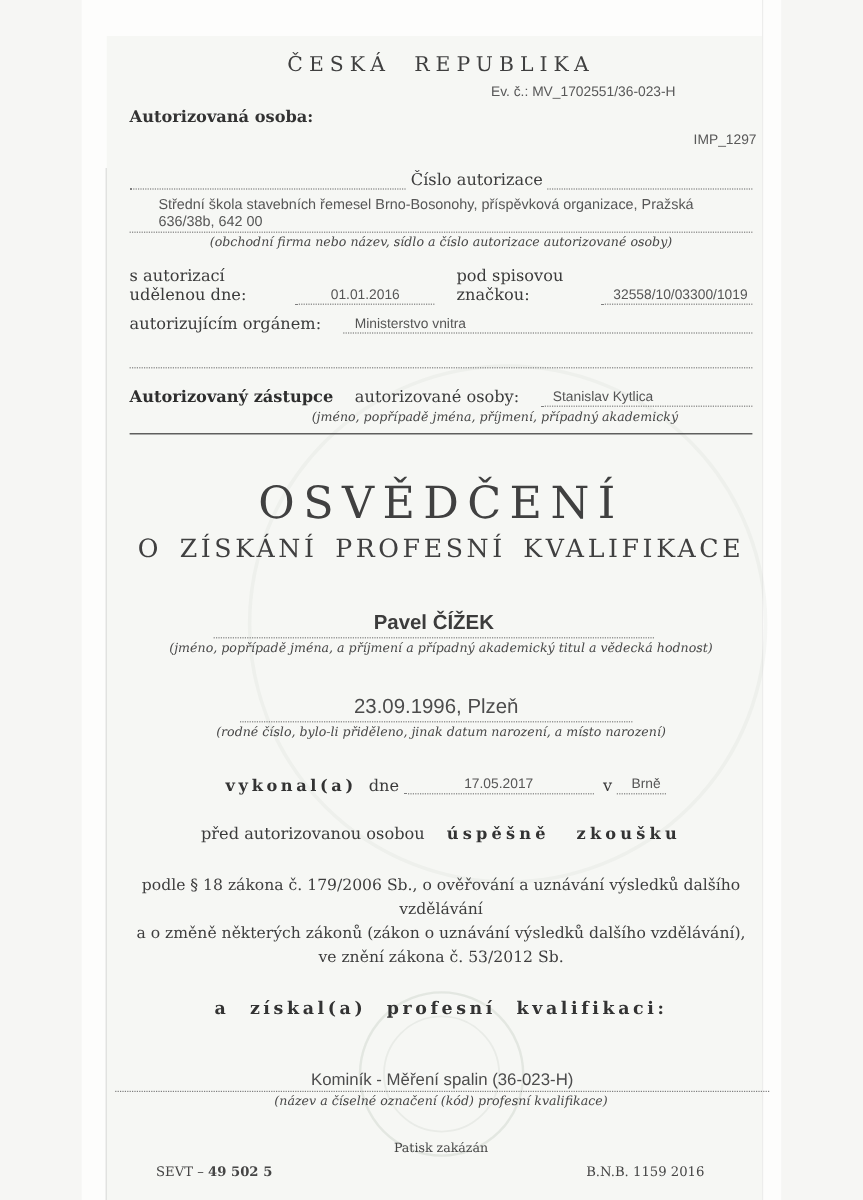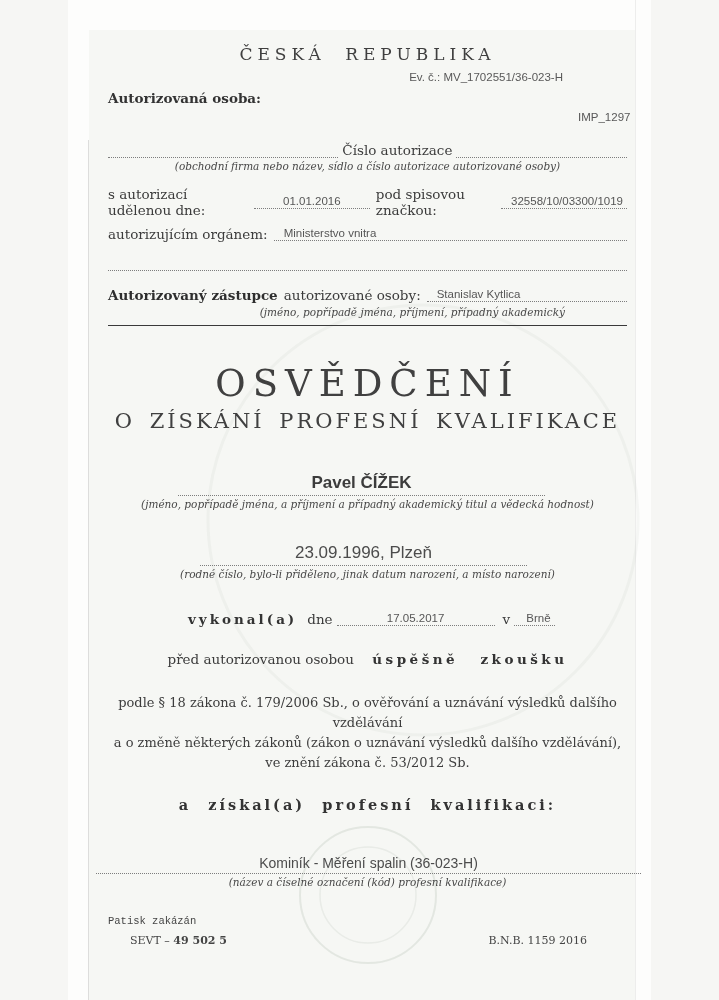--- a/index.html
+++ b/index.html
@@ -28,21 +28,21 @@
   .dotfill{flex:1;border-bottom:1px dotted #7d7d7d;height:14px;}
   .cislo-label{padding:0 4px 0 4px;font-size:13.5px;color:#3d3d3d;line-height:15px;}
   .cislo-row{margin-top:20px;}
   .cislo-row .left{flex:1.35;}
   .cislo-row .right{flex:1;}
 
   .org-line{margin-top:5px;border-bottom:1px dotted #7d7d7d;padding:0 0 2px 24px;font-family:"Liberation Sans",sans-serif;font-size:12px;color:#565656;}
   .caption{font-style:italic;font-size:10.5px;color:#474747;line-height:13px;}
   .caption-center{text-align:center;margin-top:2px;}
 
-  .form-row{display:flex;align-items:center;font-size:13.5px;color:#3b3b3b;}
+  .form-row{display:flex;align-items:flex-end;font-size:13.5px;color:#3b3b3b;gap:12px;}
   .granted-row{margin-top:13px;}
   .val{font-family:"Liberation Sans",sans-serif;font-size:11.5px;color:#565656;border-bottom:1px dotted #7d7d7d;padding:0 4px 1px 4px;}
   .val-date{min-width:108px;text-align:center;margin:0 6px;}
   .val-grow{flex:1;text-align:left;padding-left:10px;margin-left:6px;}
   .body-row{margin-top:8px;}
   .empty-dotline{margin-top:16px;border-bottom:1px dotted #7d7d7d;height:12px;}
 
   .rep-row{margin-top:16px;}
   .rep-bold{font-weight:bold;color:#2e2e2e;}
   .rep-sub{margin-left:6px;}
@@ -67,21 +67,21 @@
   .success-row{margin-top:24px;text-align:center;font-size:13.5px;color:#3b3b3b;}
   .success-bold{font-weight:bold;letter-spacing:3.5px;word-spacing:14px;margin-left:14px;color:#333;}
 
   .legal{margin-top:26px;text-align:center;font-size:13px;line-height:20px;color:#3d3d3d;}
 
   .gained{margin-top:23px;text-align:center;font-size:14.5px;font-weight:bold;letter-spacing:3px;word-spacing:9px;color:#333;}
 
   .qual-line{margin:42px -14px 0 -12px;text-align:center;border-bottom:1px dotted #7d7d7d;padding-bottom:2px;
     font-family:"Liberation Sans",sans-serif;font-size:14px;color:#4c4c4c;}
 
-  .reprint{margin-top:26px;text-align:left;font-size:10.5px;color:#454545;font-family:Liberation Mono, monospace;}
+  .reprint{margin-top:26px;text-align:center;font-size:10.5px;color:#454545;}
   .footer-row{margin-top:7px;display:flex;justify-content:space-between;font-size:11px;color:#454545;padding-left:22px;padding-right:40px;}
   .footer-bold{font-weight:bold;}
 </style>
 </head>
 <body>
 
 <div class="page">
   <div class="scan-tint"></div>
   <div class="scan-edge-left"></div>
   <div class="scan-edge-right"></div>
@@ -104,20 +104,21 @@
     <div class="auth-person">Autorizovaná osoba:</div>
 
     <div class="imp-line">IMP_1297</div>
 
     <div class="dotrow cislo-row">
       <span class="dotfill left"></span>
       <span class="cislo-label">Číslo autorizace</span>
       <span class="dotfill right"></span>
     </div>
 
+    <div class="org-line">Střední škola stavebních řemesel Brno-Bosonohy, příspěvková organizace, Pražská 636/38b, 642 00</div>
     <div class="caption caption-center">(obchodní firma nebo název, sídlo a číslo autorizace autorizované osoby)</div>
 
     <div class="form-row granted-row">
       <span>s autorizací udělenou dne:</span>
       <span class="val val-date">01.01.2016</span>
       <span>pod spisovou značkou:</span>
       <span class="val val-grow">32558/10/03300/1019</span>
     </div>
 
     <div class="form-row body-row">

